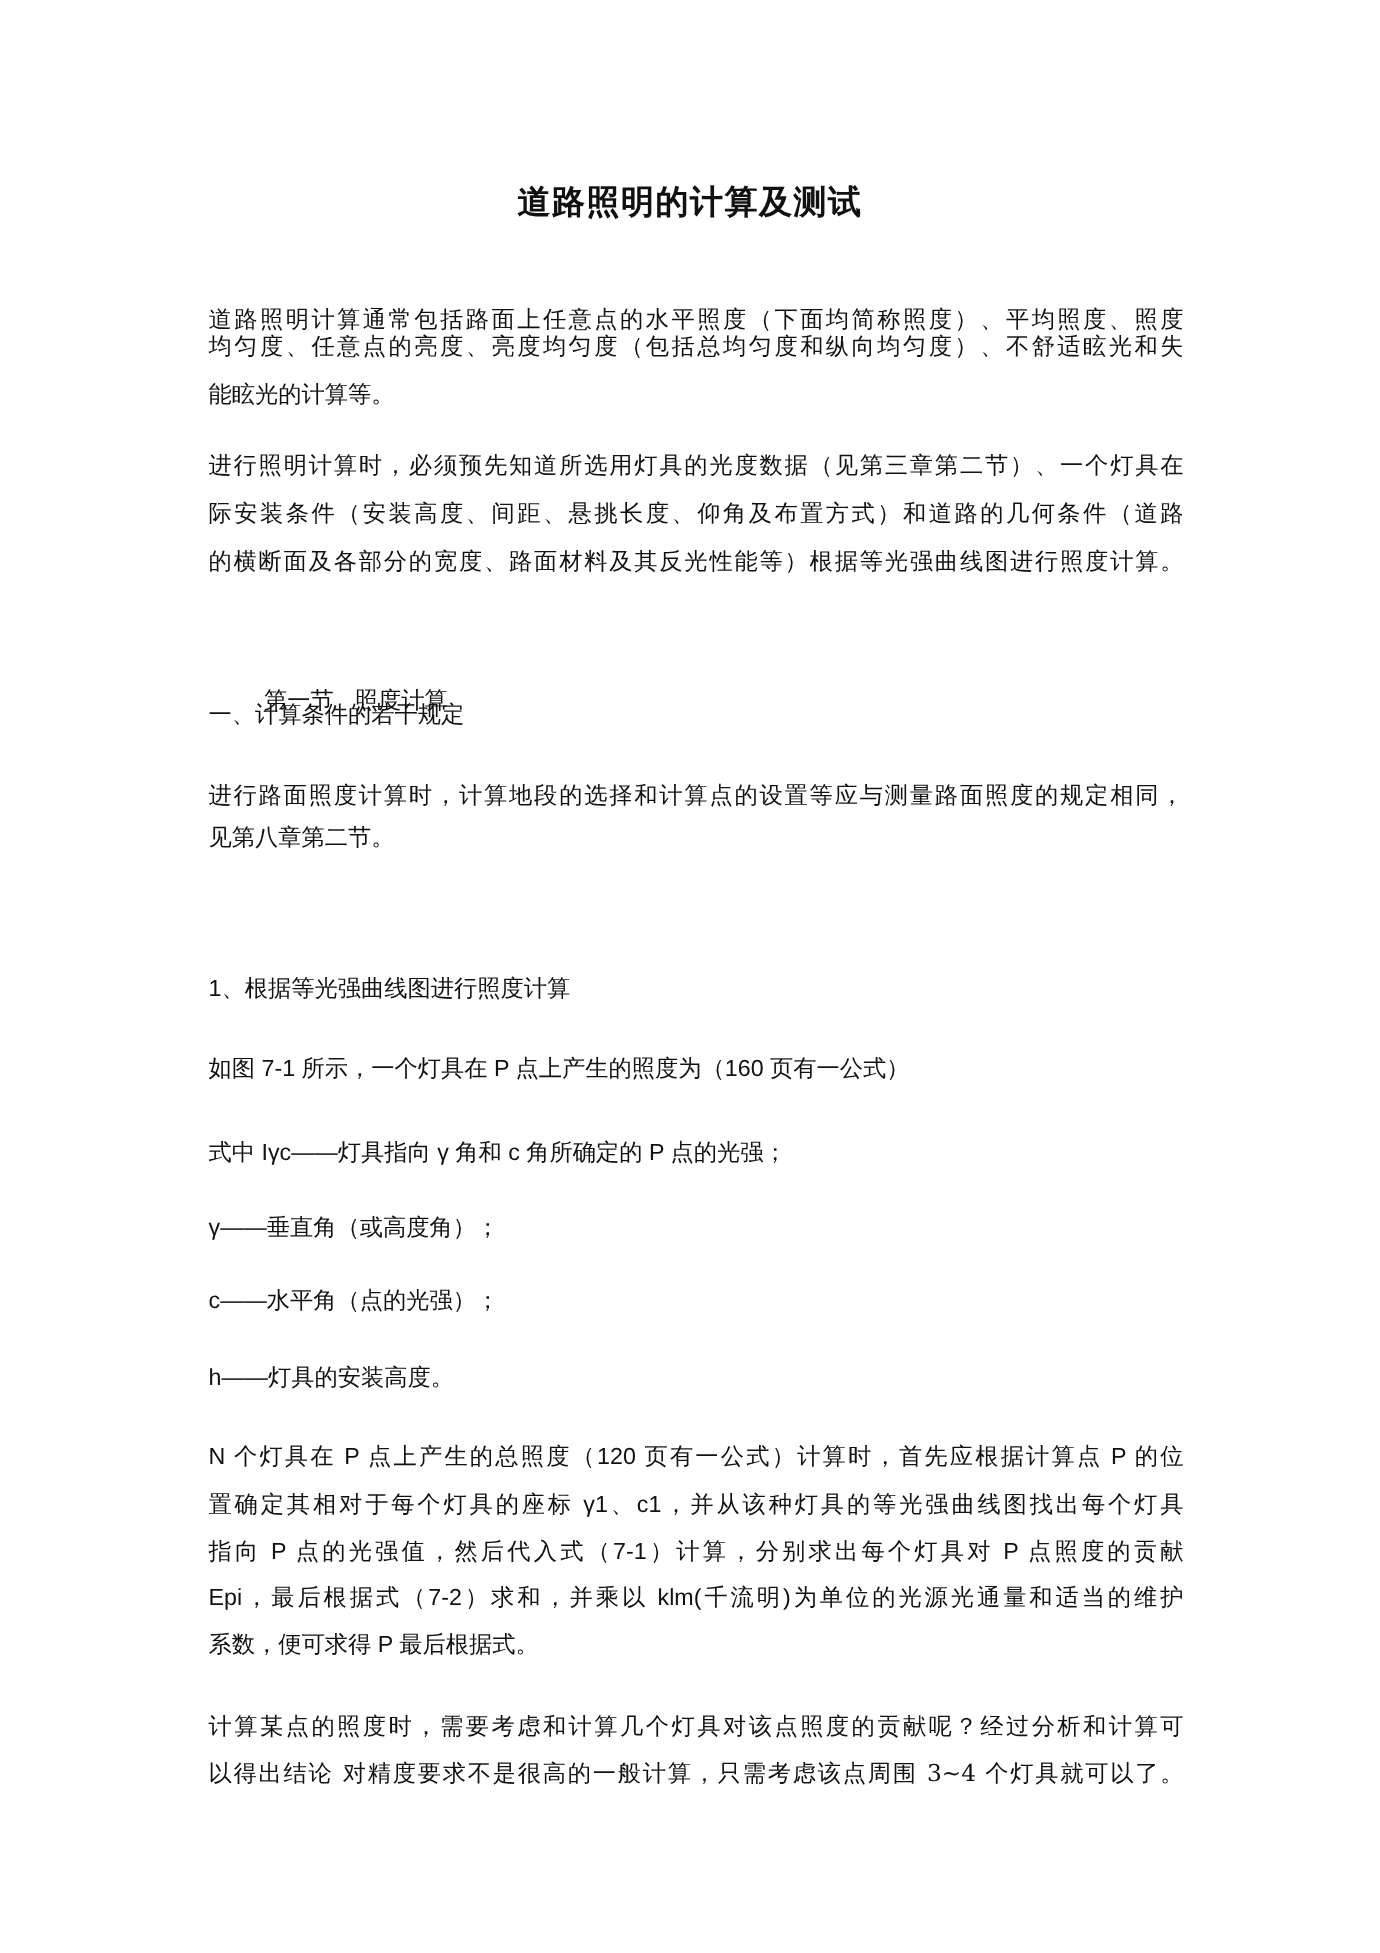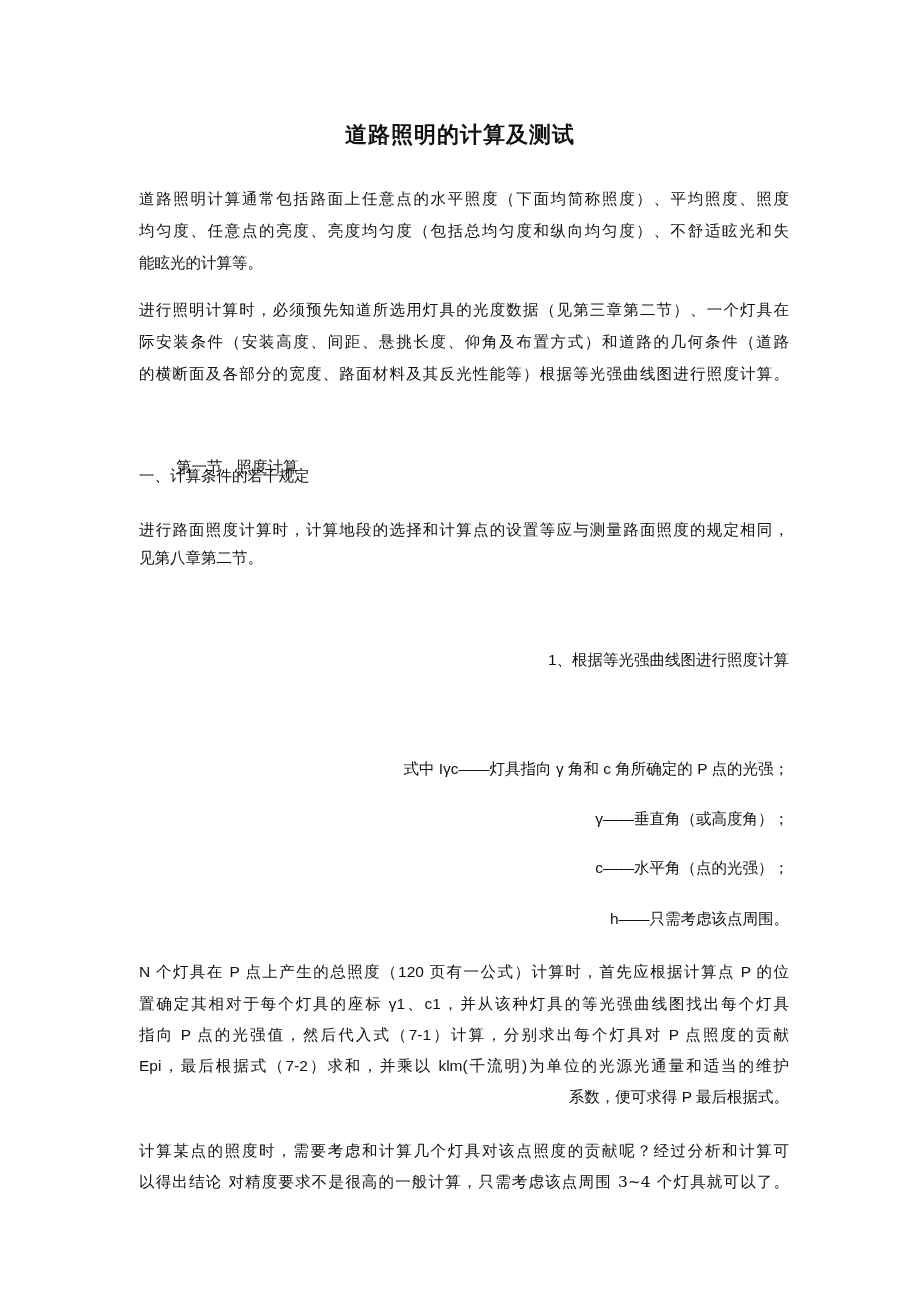--- a/index.html
+++ b/index.html
@@ -4,33 +4,33 @@
 <style>
   html, body { margin: 0; padding: 0; background: #ffffff; }
   body { width: 920px; height: 1302px; position: relative; overflow: hidden;
          font-family: "DejaVu Serif", "Liberation Serif", serif; color: #111; }
   .page { position: absolute; left: 0; top: 0; width: 920px; height: 1034px; background: #fff; }
   .title { position: absolute; left: 0; width: 920px; top: 120px; text-align: center;
            font-family: "DejaVu Sans", sans-serif; font-weight: bold; font-size: 22px; letter-spacing: 1px; }
   .line { position: absolute; left: 139px; width: 650px; font-size: 15.5px; line-height: 20px;
           white-space: nowrap; overflow: visible; }
   .just { text-align-last: justify; text-align: justify; }
-  .sans { font-family: "Liberation Sans", "DejaVu Sans", sans-serif; text-align: right; }
+  .sans { font-family: "Liberation Sans", "DejaVu Sans", sans-serif; }
   .indent { left: 176px; margin-top: 43px; }
   .sp { display: inline-block; width: 14px; }
 </style>
 </head>
 <body>
 
 <div class="page">
 
   <div class="title">道路照明的计算及测试</div>
 
   <div>
-    <div class="line just" style="top:189px">道路照明计算通常包括路面上任意点的水平照度（下面均简称照度）、平均照度、照度</div>
+    <div class="line just" style="top:203px">道路照明计算通常包括路面上任意点的水平照度（下面均简称照度）、平均照度、照度</div>
     <div class="line just" style="top:221px">均匀度、任意点的亮度、亮度均匀度（包括总均匀度和纵向均匀度）、不舒适眩光和失</div>
     <div class="line" style="top:253px">能眩光的计算等。</div>
   </div>
 
   <div>
     <div class="line just" style="top:300px">进行照明计算时，必须预先知道所选用灯具的光度数据（见第三章第二节）、一个灯具在</div>
     <div class="line just" style="top:332px">际安装条件（安装高度、间距、悬挑长度、仰角及布置方式）和道路的几何条件（道路</div>
     <div class="line just" style="top:364px">的横断面及各部分的宽度、路面材料及其反光性能等）根据等光强曲线图进行照度计算。</div>
   </div>
 
@@ -41,26 +41,27 @@
   <div class="line" style="top:466px">一、计算条件的若干规定</div>
 
   <div>
     <div class="line just" style="top:520px">进行路面照度计算时，计算地段的选择和计算点的设置等应与测量路面照度的规定相同，</div>
     <div class="line" style="top:548px">见第八章第二节。</div>
   </div>
 
 
   <div class="line sans" style="top:650px">1、根据等光强曲线图进行照度计算</div>
 
+  <div class="line sans" style="top:703px">如图 7-1 所示，一个灯具在 P 点上产生的照度为（160 页有一公式）</div>
 
   <div>
     <div class="line sans" style="top:759px">式中  Iγc——灯具指向 γ 角和 c 角所确定的 P 点的光强；</div>
     <div class="line sans" style="top:809px">γ——垂直角（或高度角）；</div>
     <div class="line sans" style="top:858px">c——水平角（点的光强）；</div>
-    <div class="line sans" style="top:909px">h——只需考虑该点周围。</div>
+    <div class="line sans" style="top:909px">h——灯具的安装高度。</div>
   </div>
 
   <div>
     <div class="line sans just" style="top:962px">N 个灯具在 P 点上产生的总照度（120 页有一公式）计算时，首先应根据计算点 P 的位</div>
     <div class="line sans just" style="top:994px">置确定其相对于每个灯具的座标 γ1、c1，并从该种灯具的等光强曲线图找出每个灯具</div>
     <div class="line sans just" style="top:1025px">指向 P 点的光强值，然后代入式（7-1）计算，分别求出每个灯具对 P 点照度的贡献</div>
     <div class="line sans just" style="top:1056px">Epi，最后根据式（7-2）求和，并乘以 klm(千流明)为单位的光源光通量和适当的维护</div>
     <div class="line sans" style="top:1087px">系数，便可求得 P 最后根据式。</div>
   </div>
 

